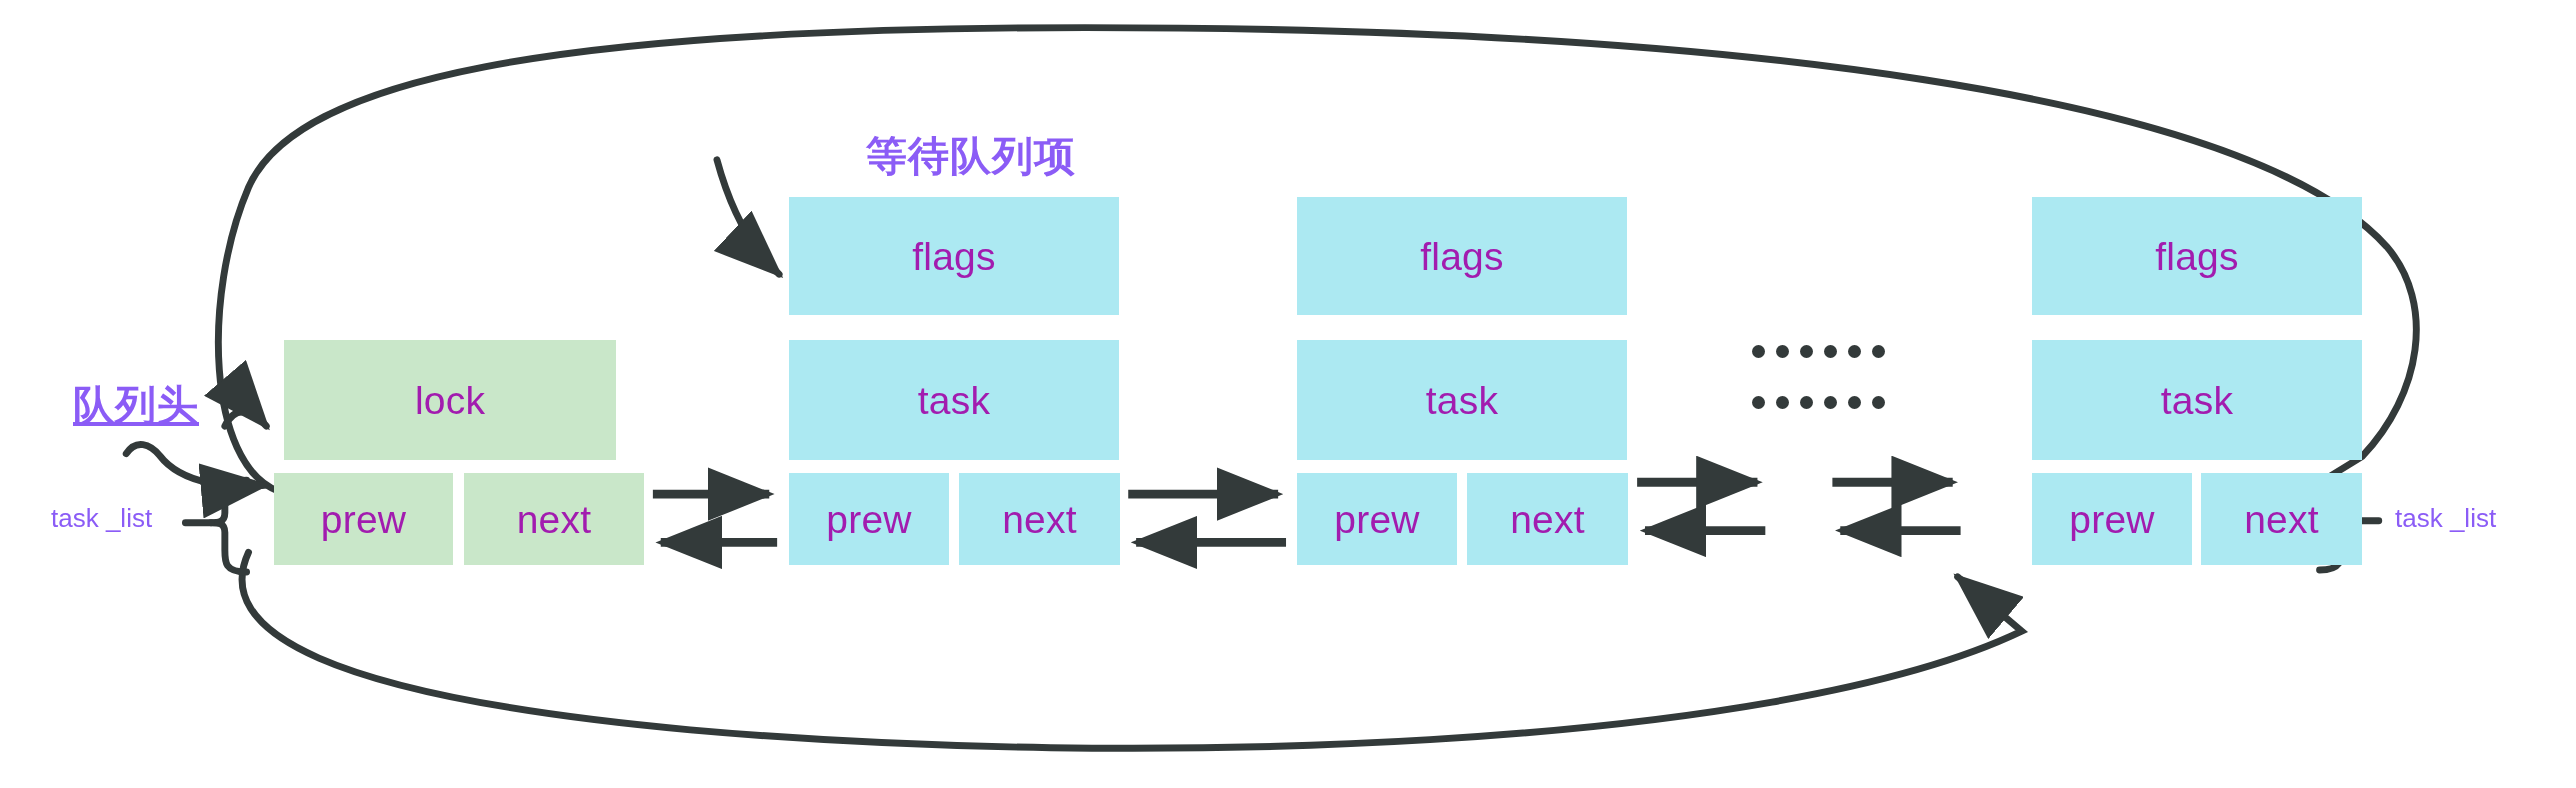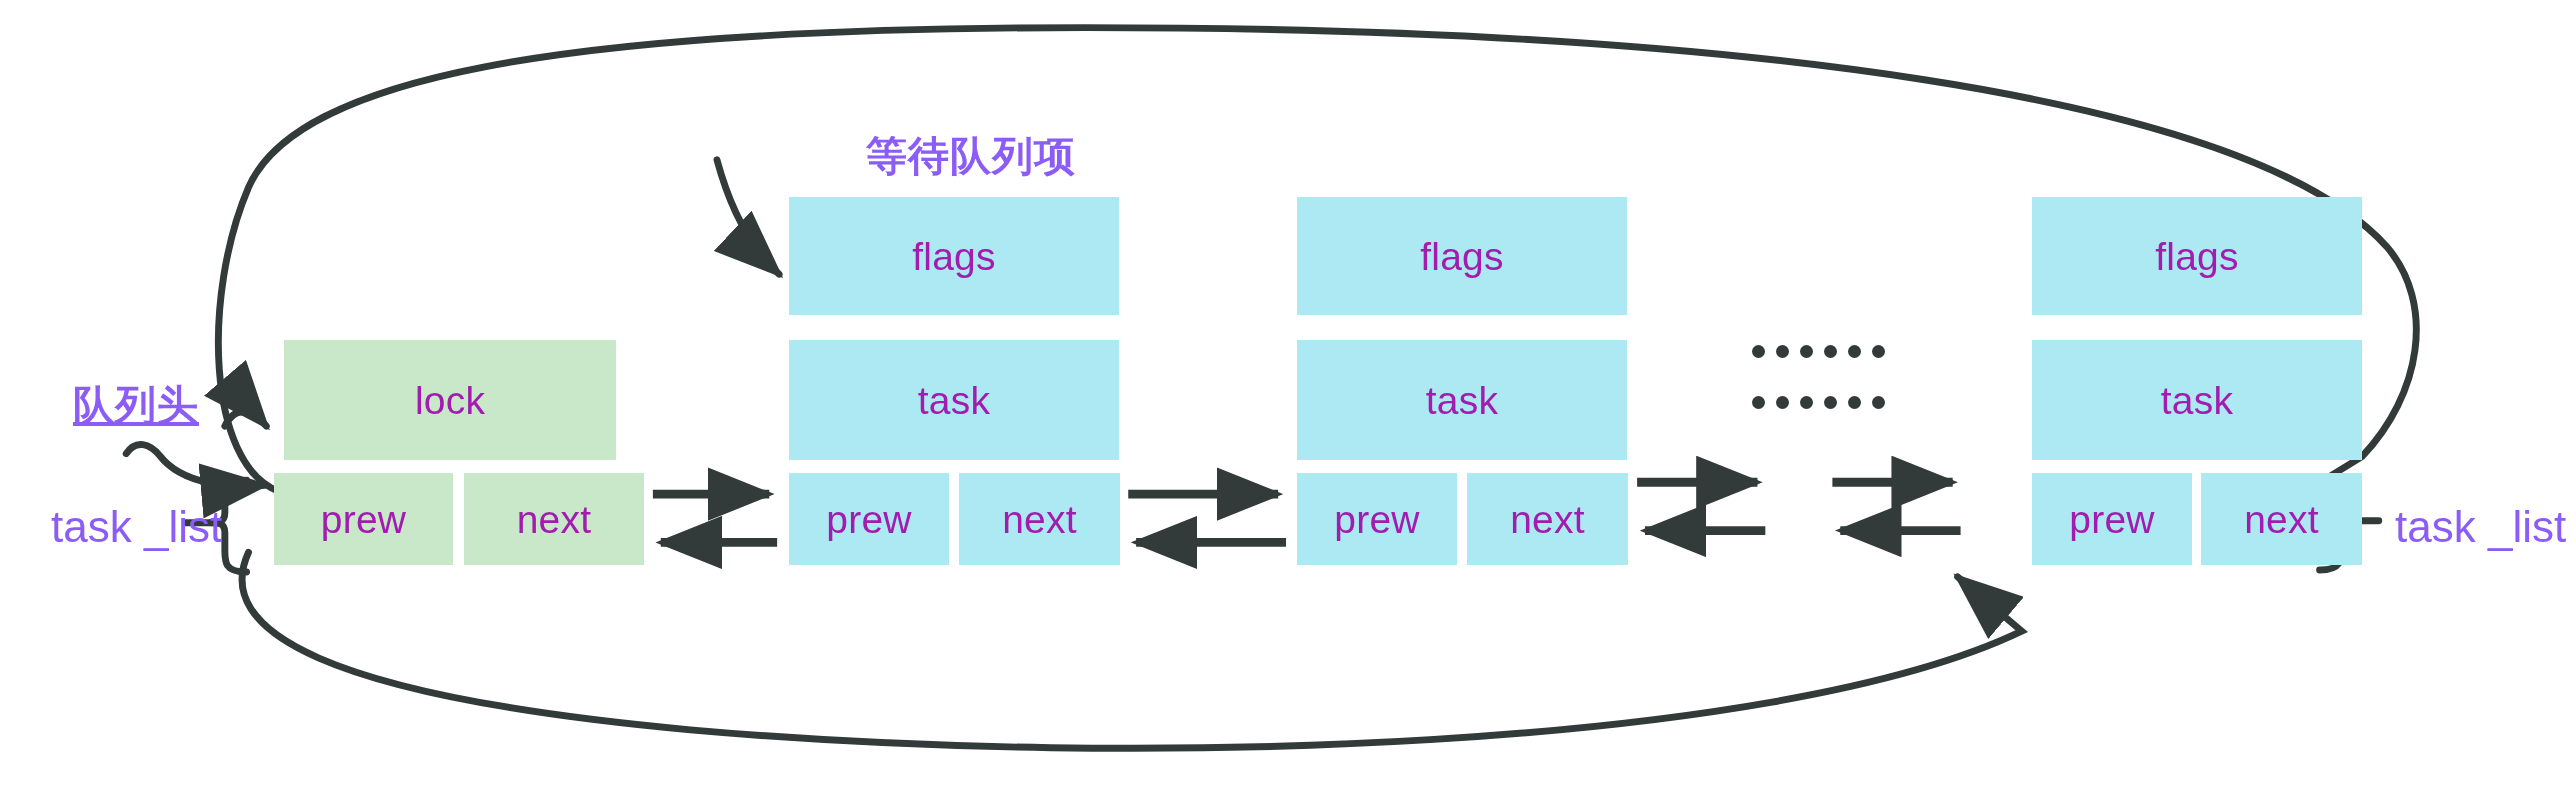--- a/index.html
+++ b/index.html
@@ -45,21 +45,21 @@
     font-family: "Liberation Sans", "DejaVu Sans", sans-serif;
     white-space: nowrap;
     line-height: 1;
   }
   .label-cjk-bold {
     font-weight: bold;
     font-size: 41px;
     letter-spacing: 1px;
   }
   .label-plain {
-    font-size: 44px;
+    font-size: 26px;
   }
   .ellipsis-row {
     position: absolute;
     display: flex;
     gap: 11px;
     align-items: center;
   }
   .ellipsis-row span {
     display: block;
     width: 13px;

